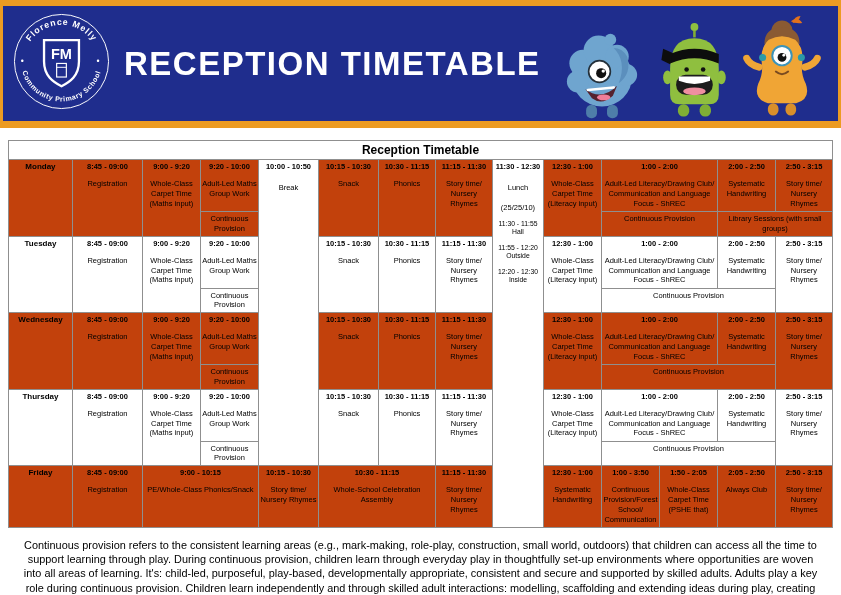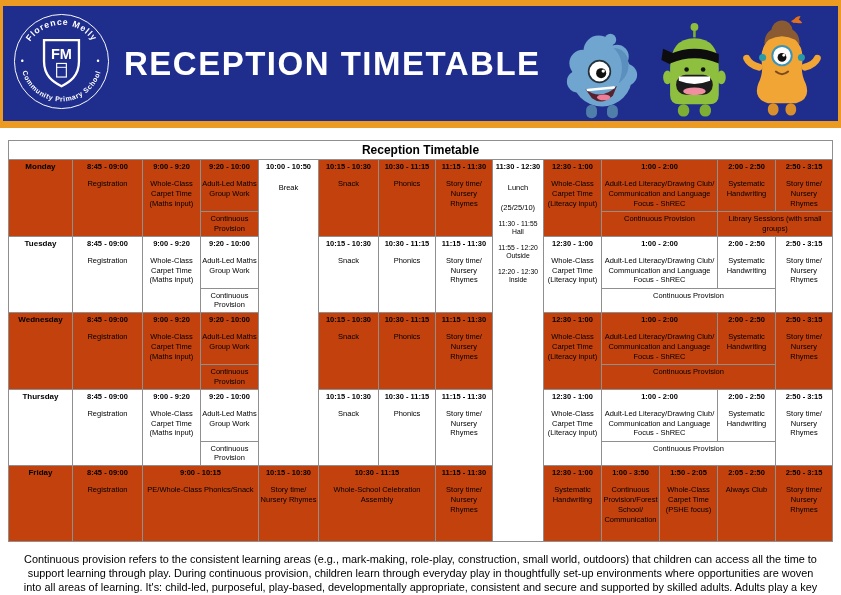--- a/index.html
+++ b/index.html
@@ -24,21 +24,21 @@
   
   .tablebox{ margin-top:12px; }
   table.tt{ border-collapse:collapse; table-layout:fixed; width:824px; margin:0 auto; }
   table.tt td{
     border:1px solid #8f8f8f; text-align:center; vertical-align:top;
     padding:2px 1px; background:#fff; overflow:hidden;
   }
   tr.rtitle{ height:19px; }
   tr.rmain{ height:52px; }
   tr.rsub{ height:21px; }
-  tr.rfri{ height:76px; }
+  tr.rfri{ height:62px; }
   tr.shade td{ background:#c2410c; }
   td.wcell{ background:#fff !important; vertical-align:middle; }
   td.ttl{ font-size:12px; font-weight:bold; vertical-align:middle; background:#fff !important; }
   td.day{ font-size:8px; font-weight:bold; vertical-align:middle; }
   .t{ font-size:7.5px; font-weight:bold; line-height:1.25; }
   .a{ font-size:7.5px; line-height:1.3; margin-top:8px; }
   td.sub{ vertical-align:middle; }
   td.sub .a, td.wcell .a{ margin-top:0; }
   td.wcell .a{ margin-top:12px; }
   .slot{ margin-top:7px; font-size:6.8px; line-height:1.25; }
@@ -416,21 +416,21 @@
     <td>
             <div class="t">12:30 - 1:00</div>
             <div class="a">Systematic Handwriting</div>
           </td>
     <td>
             <div class="t">1:00 - 3:50</div>
             <div class="a">Continuous Provision/Forest School/ Communication</div>
           </td>
     <td>
             <div class="t">1:50 - 2:05</div>
-            <div class="a">Whole-Class Carpet Time (PSHE focus)</div>
+            <div class="a">Whole-Class Carpet Time (PSHE that)</div>
           </td>
     <td>
             <div class="t">2:05 - 2:50</div>
             <div class="a">Always Club</div>
           </td>
     <td>
             <div class="t">2:50 - 3:15</div>
             <div class="a">Story time/ Nursery Rhymes</div>
           </td>
   </tr>

